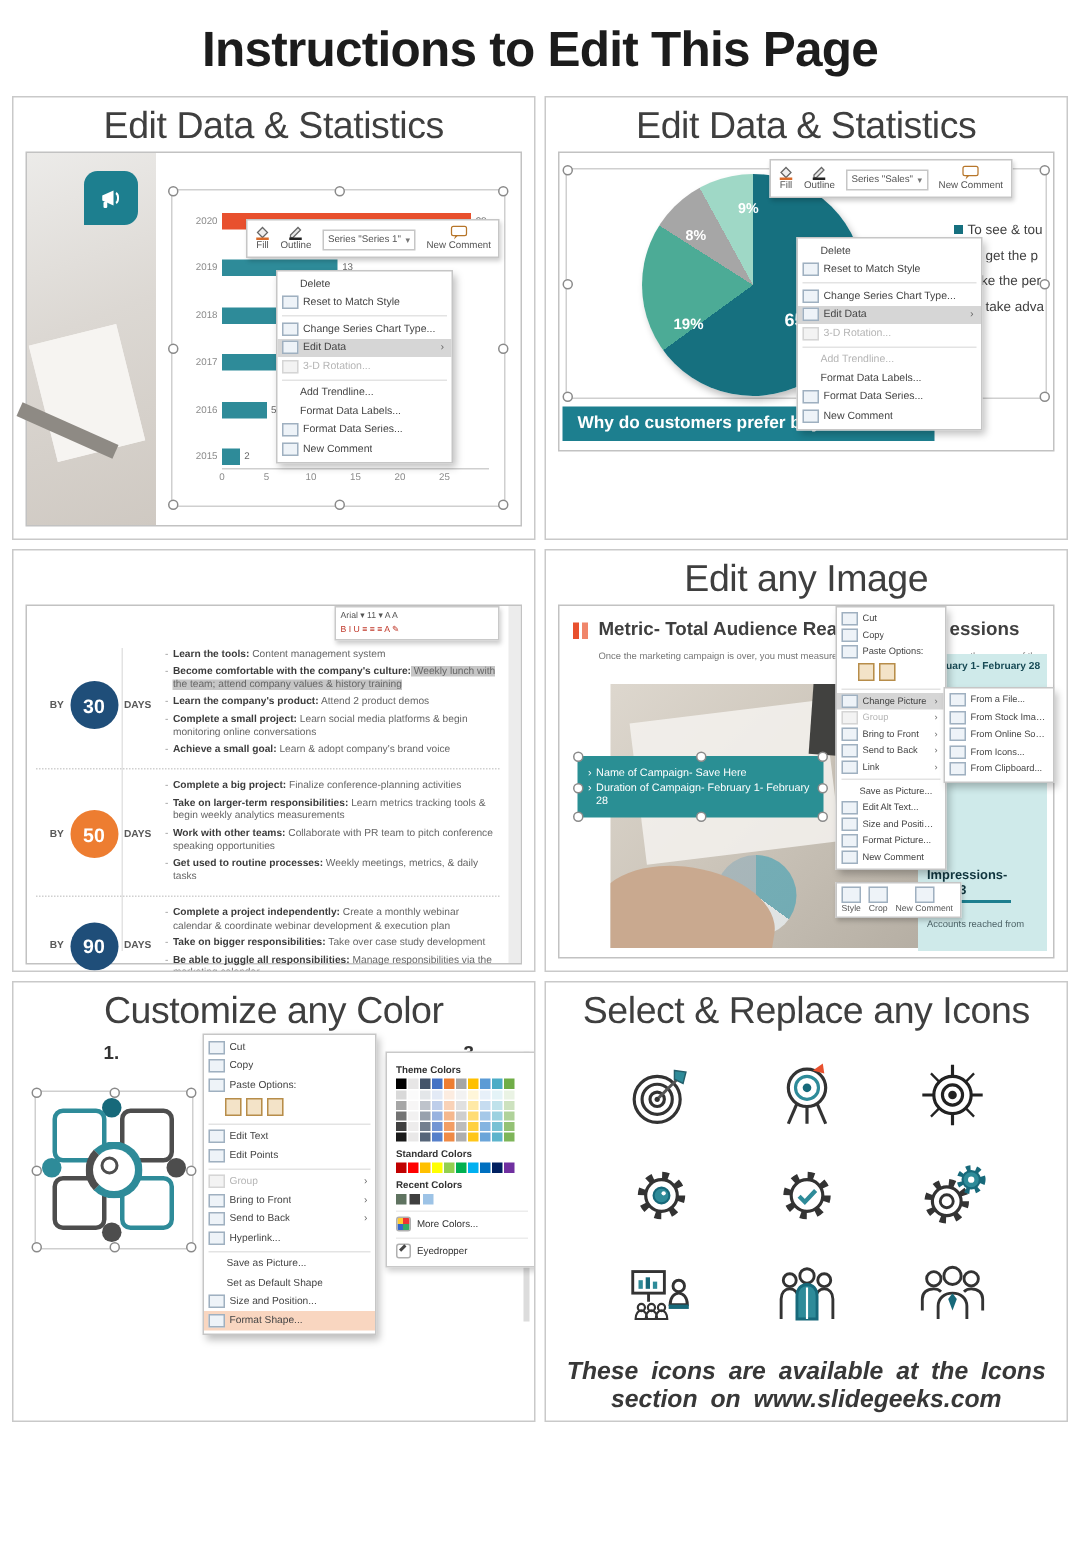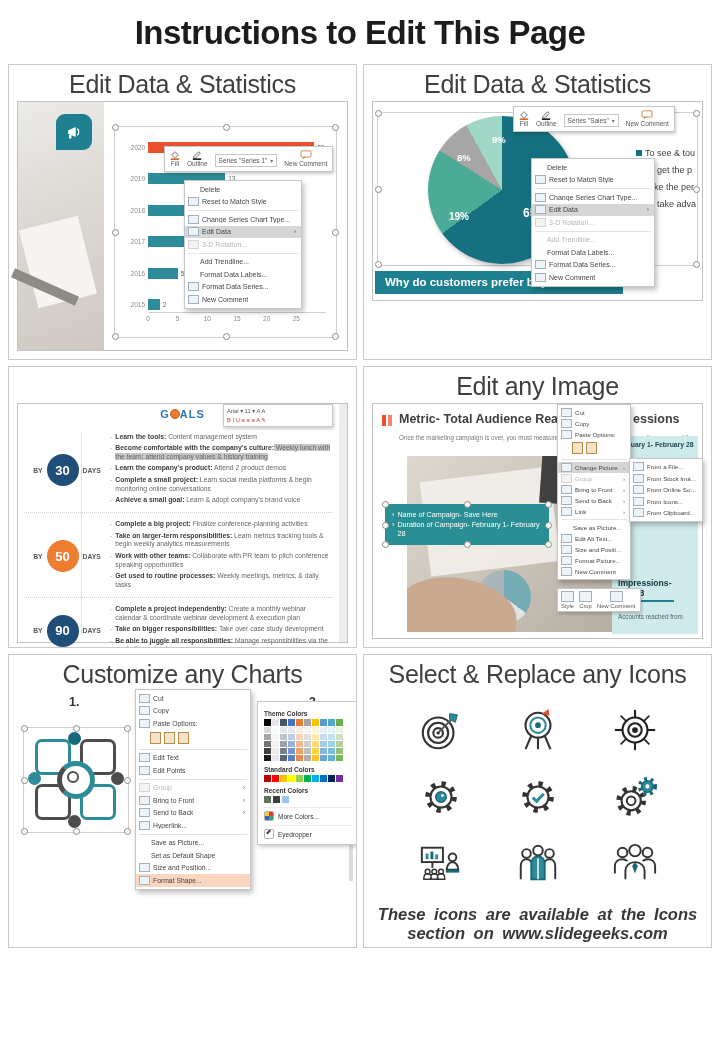--- a/index.html
+++ b/index.html
@@ -432,23 +432,20 @@
             <span class="lbl">New Comment</span>
           </div>
         </div>
       <div id="p2-banner">Why do customers prefer buy</div>
     </div>
   </div>
 
   <div class="panel" id="p3">
     <div class="shot" id="p3-shot">
       <div id="p3-scroll"></div>
-      <div id="p3-title">
-        <span>G</span><span id="goals-gear"></span><span>ALS</span>
-      </div>
       <div id="p3-fmtbar">
         <div>Arial ▾ 11 ▾ A A</div>
         <div style="color:#c0392b">B I U ≡ ≡ ≡ A ✎</div>
       </div>
       <div id="p3-line"></div>
       <div id="p3-sections">
           <div class="sect">
             <div class="sleft">
               <span class="sby">BY</span>
               <span class="scirc" style="background:#1f4e79">30</span>
@@ -665,21 +662,21 @@
           </div>
         <div class="col">
             <span class="tico"></span>
             <span>New Comment</span>
           </div>
       </div>
     </div>
   </div>
 
   <div class="panel" id="p5">
-    <h2>Customize any Charts</h2>
+    <h2>Customize any Color</h2>
     <span class="stepnum" style="left:60px;top:40px">1.</span>
     <span class="stepnum" style="left:188px;top:40px">2.</span>
     <span class="stepnum" style="left:300px;top:40px">3.</span>
     <div class="sel-frame" id="p5-shape">
       <span class="petal t"></span>
       <span class="petal l"></span>
       <span class="petal r"></span>
       <span class="petal b"></span>
       <span class="q tl"></span>
       <span class="q tr"></span>

